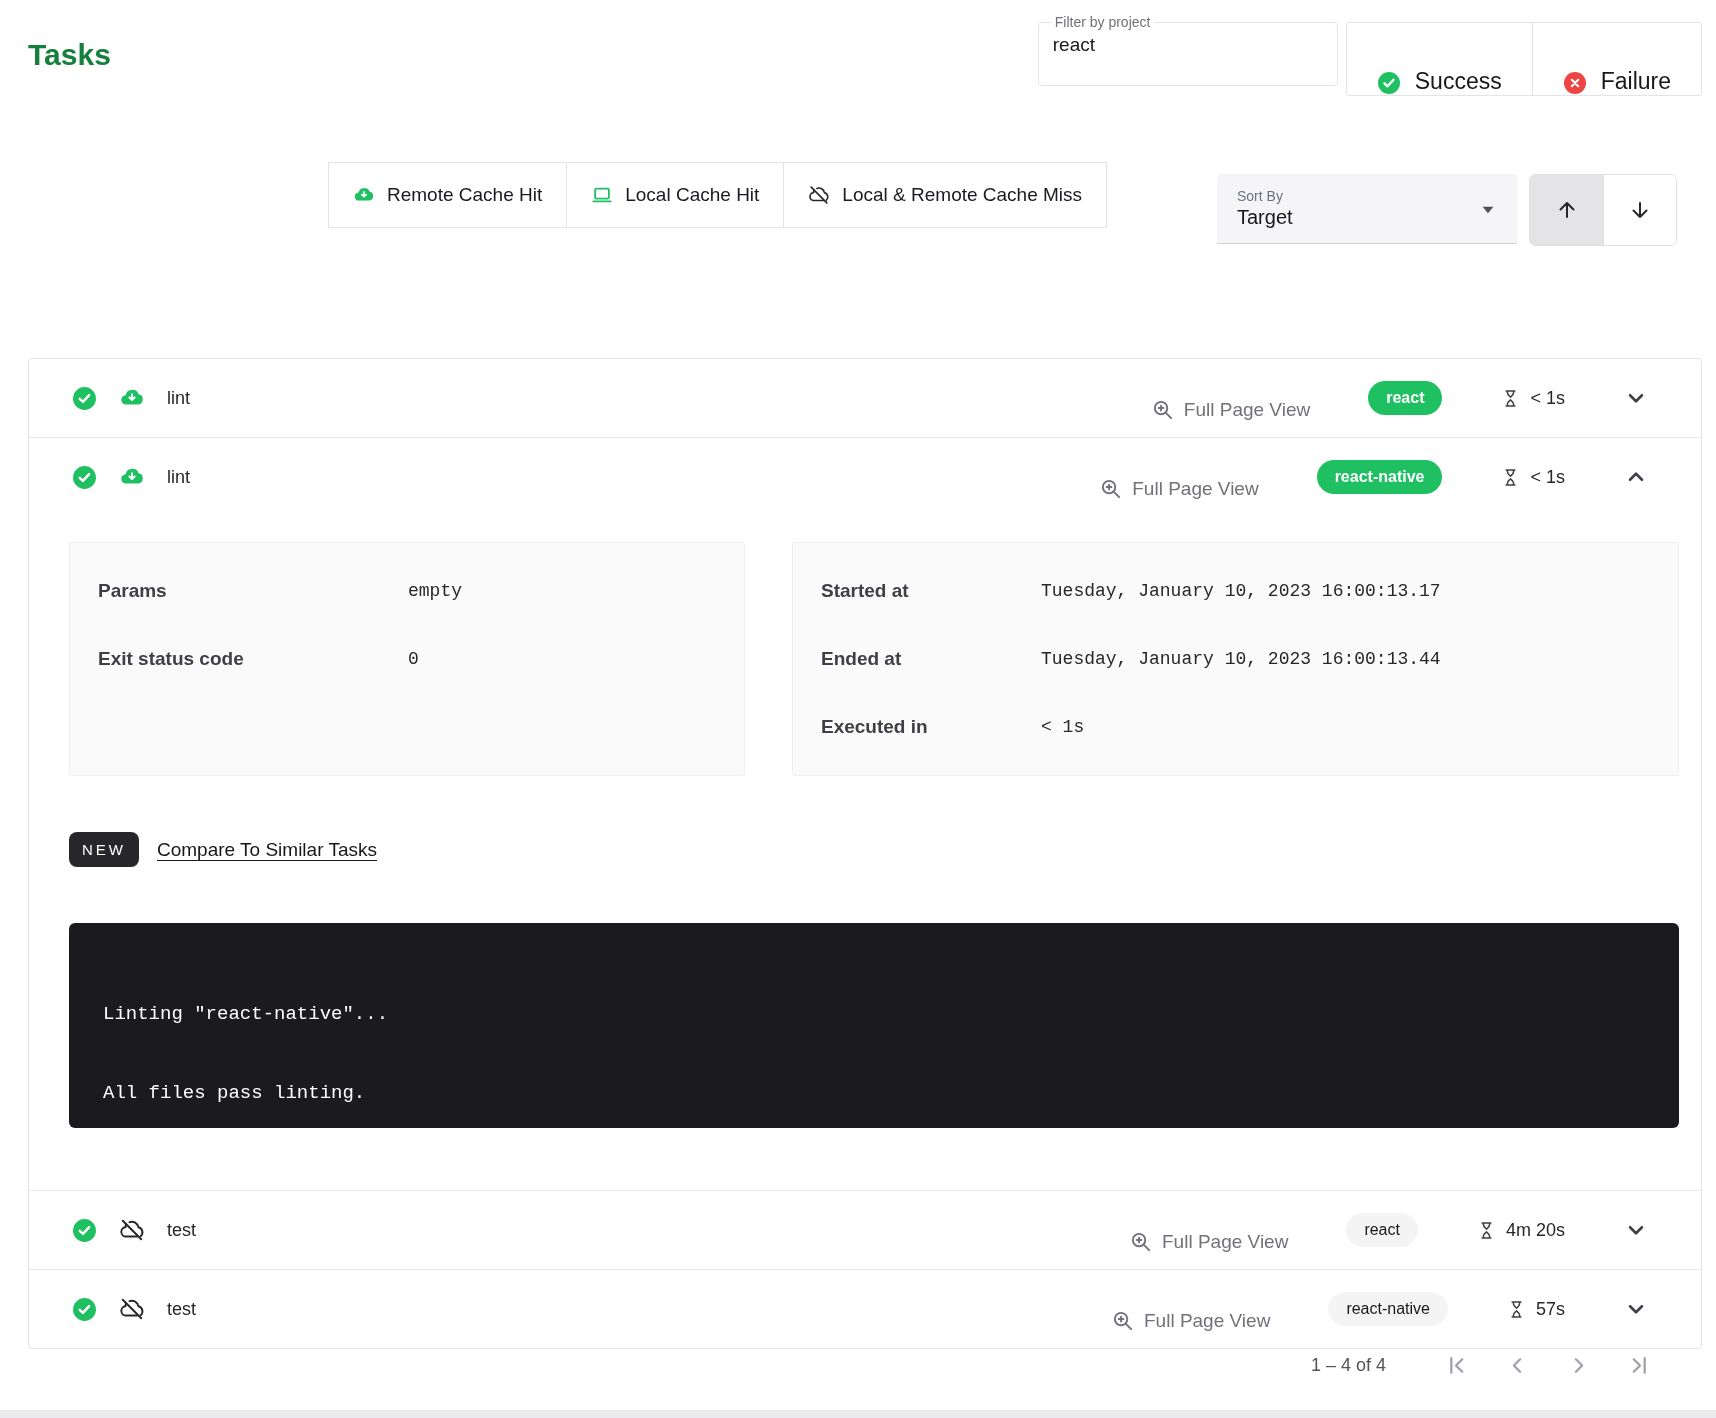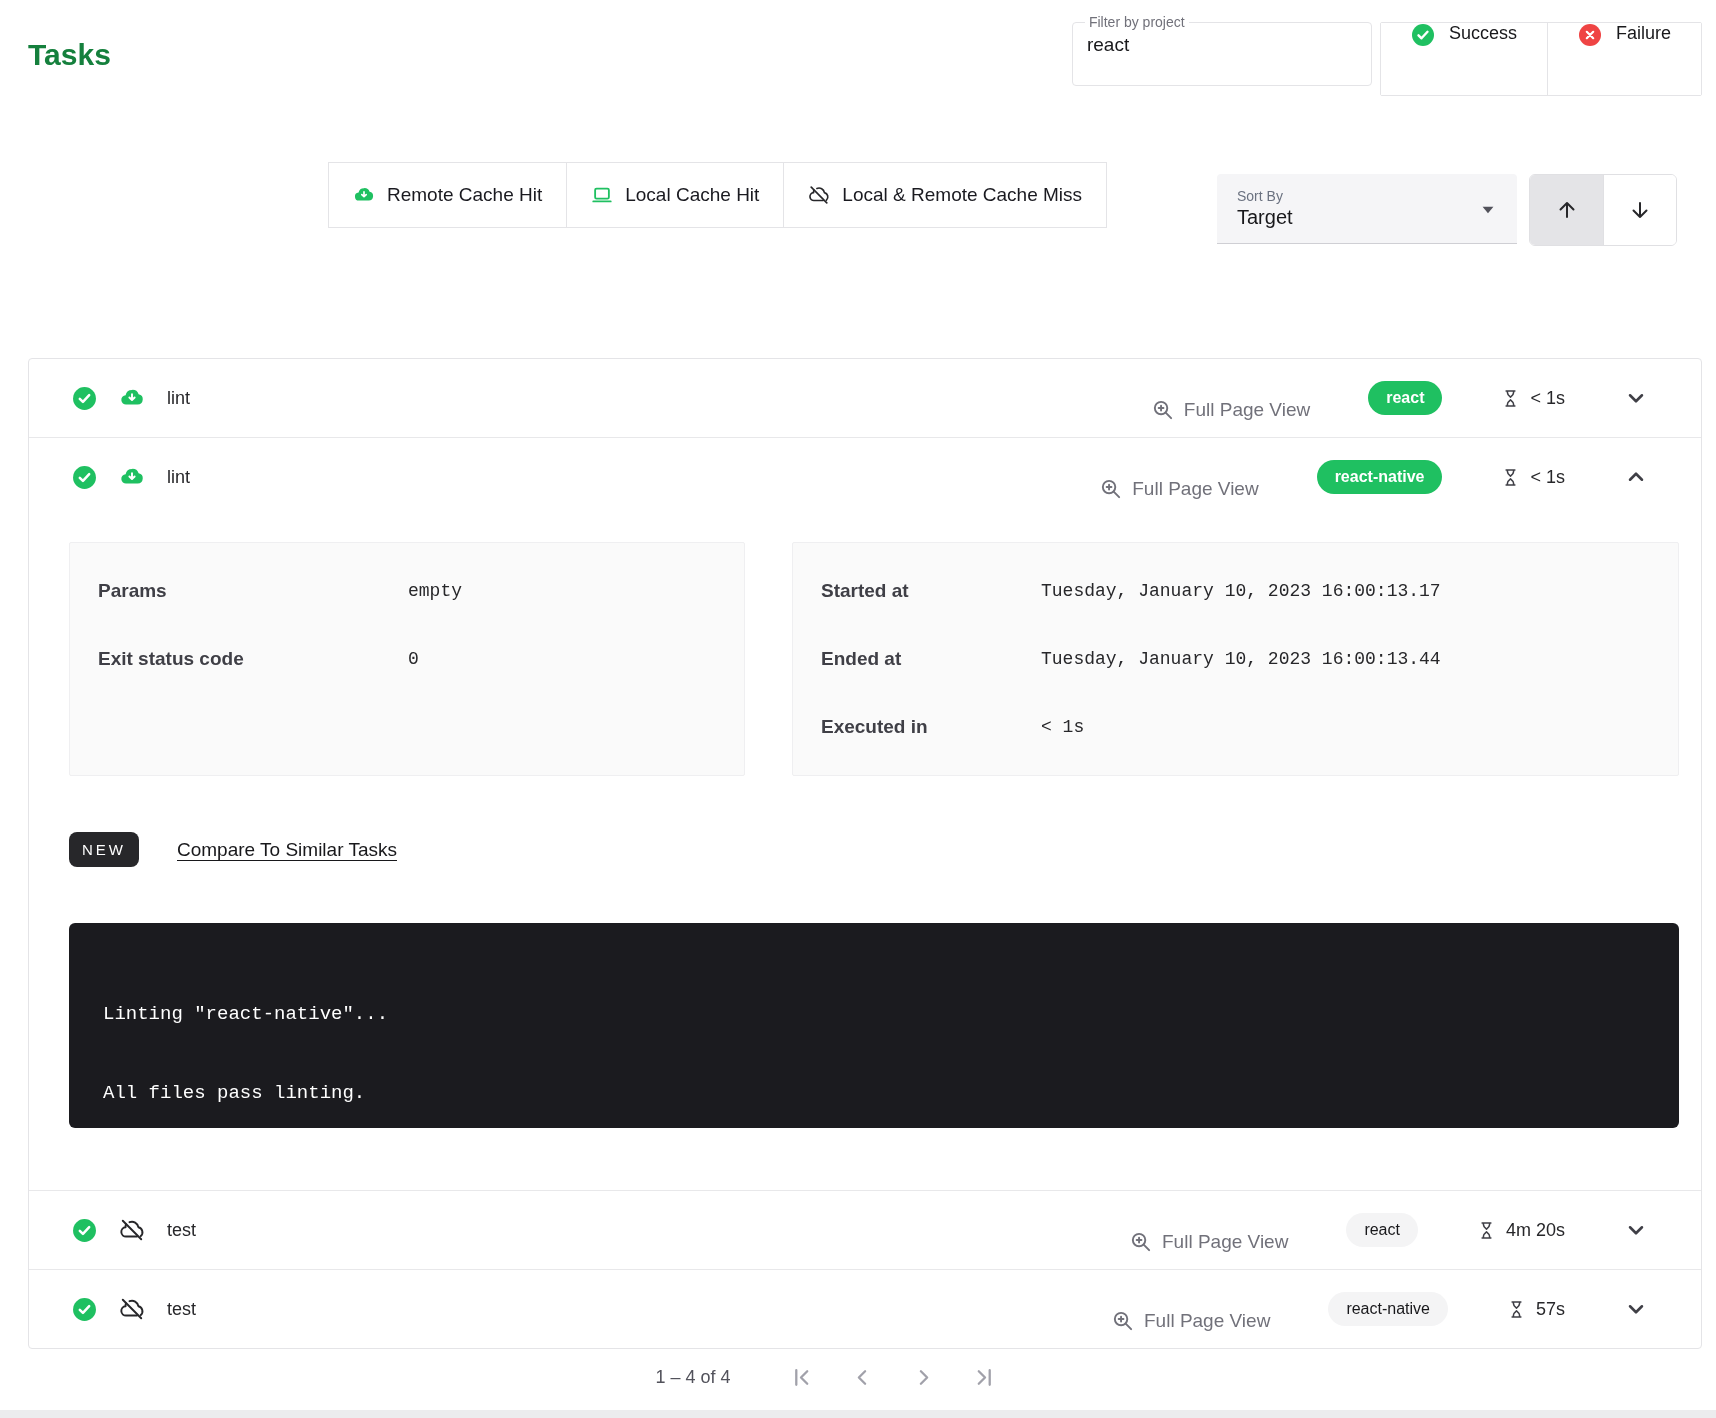--- a/index.html
+++ b/index.html
@@ -19,21 +19,21 @@
   fieldset.filter-field {
     width:300px; height:72px; border:1px solid #e4e4e7; border-radius:4px;
     margin:0; padding:0 12px 8px;
   }
   fieldset.filter-field legend { font-size:14px; color:#71717a; padding:0 4px; }
   .filter-input {
     width:100%; border:0; outline:0; background:transparent;
     font-family:"Liberation Sans", sans-serif; font-size:19px; color:#18181b; padding:4px 2px 8px;
   }
   .status-group { display:flex; border:1px solid #e4e4e7; border-radius:2px; height:74px; margin-top:8px; background:#fff; }
-  .status-btn { display:flex; align-items:flex-start; gap:14px; padding:0 30px; background:#fff; border:0; font-size:18px; color:#18181b; }
+  .status-btn { display:flex; align-items:flex-end; gap:14px; padding:0 30px; background:#fff; border:0; font-size:23px; color:#18181b; }
   .status-btn + .status-btn { border-left:1px solid #e4e4e7; }
 
   
   .toolbar { display:flex; align-items:flex-start; margin:66px 39px 0 28px; }
   .cache-group { display:flex; margin-left:300px; border:1px solid #e4e4e7; background:#fff; }
   .cache-btn { display:flex; align-items:center; gap:12px; height:64px; padding:0 24px; background:#fff; border:0; font-size:19px; color:#1a1a20; white-space:nowrap; }
   .cache-btn + .cache-btn { border-left:1px solid #e4e4e7; }
   .sort-select {
     margin-left:auto; margin-top:12px; width:300px; height:70px;
     background:#f5f5f7; border-bottom:1px solid #cfcfd4; border-radius:4px 4px 0 0;
@@ -67,33 +67,33 @@
   .panels { display:flex; gap:47px; }
   .panel { background:#fafafa; border:1px solid #efeff1; border-radius:2px; padding:14px 28px; }
   .panel.left { width:676px; }
   .panel.right { flex:1;padding-left:28px; }
   .kv { display:flex; align-items:center; height:68px; }
   .kv .k { font-weight:700; color:#3f3f46; font-size:19px; }
   .panel.left .k { width:310px; }
   .panel.right .k { width:220px; }
   .kv .v { font-family:"Liberation Mono", monospace; font-size:18px; color:#27272a; white-space:pre; }
 
-  .compare-row { display:flex; align-items:center; gap:38px; margin-top:56px; }
+  .compare-row { display:flex; align-items:center; gap:18px; margin-top:56px; }
   .new-badge { background:#27272a; color:#fff; font-size:15px; letter-spacing:3px; padding:9px 13px; border-radius:8px; font-weight:500; }
   .compare-link { font-size:19px; color:#18181b; text-decoration:underline; text-underline-offset:4px; }
 
   .terminal {
     margin-top:56px; background:#1b1b1f; border-radius:6px;
     padding:80px 34px 24px; color:#fff;
     font-family:"Liberation Mono", monospace; font-size:19px;
   }
   .terminal .t-line1 { margin-bottom:57px; }
 
   
-  .pagination { display:flex; align-items:center; justify-content:center; margin:16px 64px 0 0; }
+  .pagination { display:flex; align-items:center; justify-content:flex-end; margin:4px 64px 0 0; }
   .pg-range { font-size:18px; color:#52525b; }
   .pg-icons { display:flex; gap:36px; margin-left:58px; }
   .pg-btn { background:none; border:0; padding:0; }
 
   .footer-strip { position:absolute; left:0; bottom:0; width:100%; height:8px; background:#ececee; }
 </style>
 </head>
 <body>
 
 <div class="topbar">

